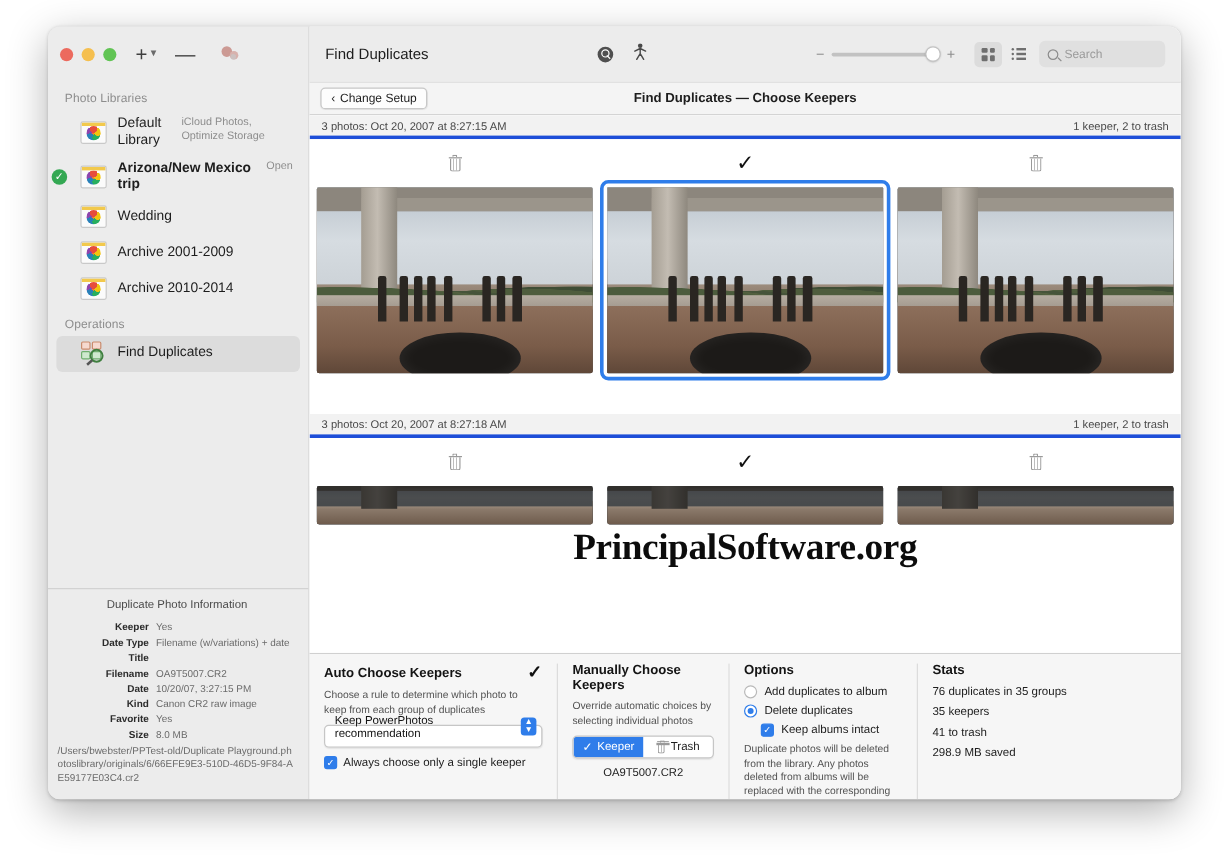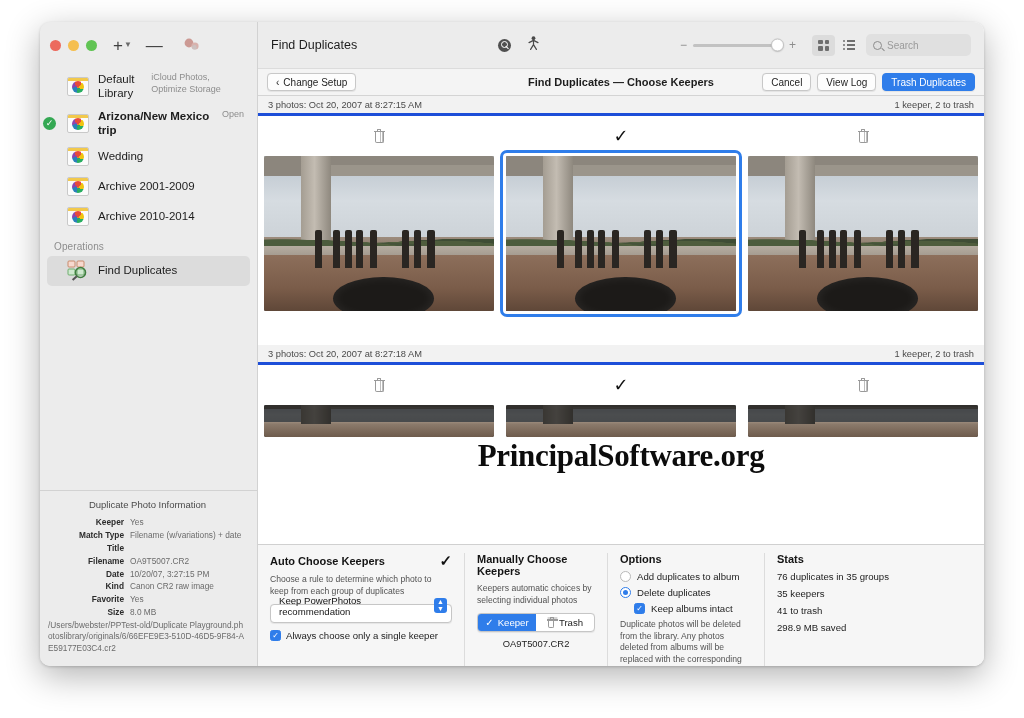--- a/index.html
+++ b/index.html
@@ -547,20 +547,21 @@
         <div class="tb-icon tb-minus">—</div>
         <div class="tb-pill">
           <svg width="18" height="14" viewBox="0 0 18 14" aria-hidden="true">
             <circle cx="7" cy="5" r="4.4" fill="#cc9a94"></circle>
             <circle cx="13" cy="8" r="3.6" fill="#d8b2ad"></circle>
             <circle cx="12.4" cy="9.4" r="2.3" fill="#c8c8c8" opacity=".7"></circle>
           </svg>
         </div>
       </div>
 
+      <div class="sb-section">Photo Libraries</div>
       <div class="sb-list">
 
         <div class="sb-item">
           <div class="lib-icon">
               <div class="flower"></div>
             </div>
           <div class="sb-text">
             <div class="sb-title">Default Library</div>
             <div class="sb-sub">iCloud Photos, Optimize Storage</div>
           </div>
@@ -627,21 +628,21 @@
       <div class="sb-spacer"></div>
 
       <div class="info-pane">
         <div class="info-head">Duplicate Photo Information</div>
 
         <div class="info-row">
             <div class="info-key">Keeper</div>
             <div class="info-val">Yes</div>
           </div>
         <div class="info-row">
-            <div class="info-key">Match Type</div>
+            <div class="info-key">Date Type</div>
             <div class="info-val">Filename (w/variations) + date</div>
           </div>
         <div class="info-row">
             <div class="info-key">Title</div>
             <div class="info-val"></div>
           </div>
         <div class="info-row">
             <div class="info-key">Filename</div>
             <div class="info-val">OA9T5007.CR2</div>
           </div>
@@ -711,25 +712,20 @@
           </div>
         </div>
       </div>
 
       <div class="subbar">
         <div class="btn">
           <span>‹</span>
           <span>Change Setup</span>
         </div>
         <div class="sub-center">Find Duplicates — Choose Keepers</div>
-        <div class="sub-right">
-          <div class="btn">Cancel</div>
-          <div class="btn">View Log</div>
-          <div class="btn primary">Trash Duplicates</div>
-        </div>
       </div>
 
       <div class="content">
 
         <div class="grp-header">
           <span>3 photos: Oct 20, 2007 at 8:27:15 AM</span>
           <span class="right">1 keeper, 2 to trash</span>
         </div>
         <div class="marks">
           <div class="mark-cell">
@@ -891,21 +887,21 @@
           <div class="cbrow">
             <span class="cb">✓</span>
             <span>Always choose only a single keeper</span>
           </div>
         </div>
 
         <div class="bcol c2">
           <div class="bhead">
             <span>Manually Choose Keepers</span>
           </div>
-          <div class="bdesc">Keepers automatic choices by selecting individual photos</div>
+          <div class="bdesc">Override automatic choices by selecting individual photos</div>
           <div class="seg">
             <div class="on">
               <span class="ck">✓</span>
               <span>Keeper</span>
             </div>
             <div>
               <span class="trash-glyph" style="display:inline-block;width:8px;height:10px;position:relative;">
                   <span class="trash-lid"></span>
                 </span>
               <span>Trash</span>

